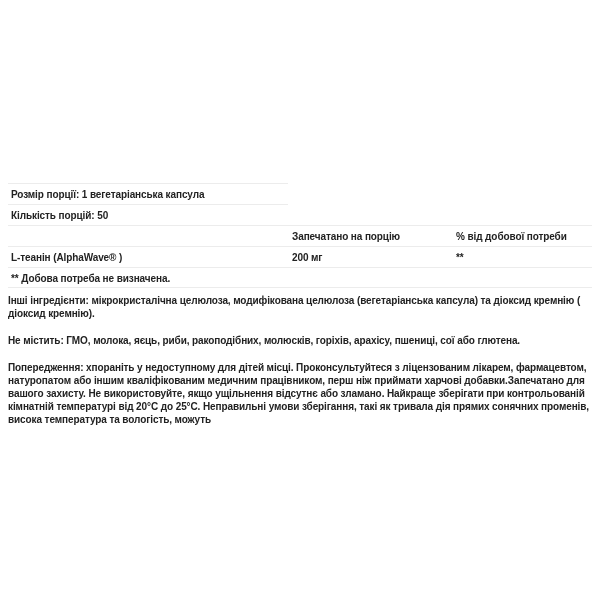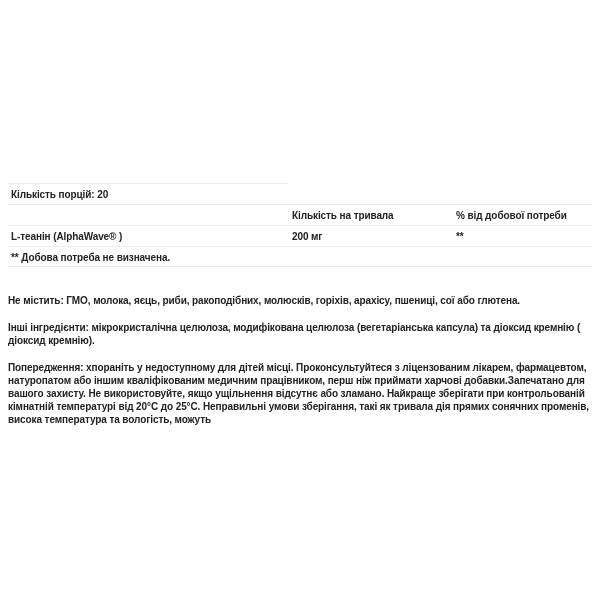--- a/index.html
+++ b/index.html
@@ -55,33 +55,36 @@
     }
     .paras p {
       margin: 0 0 14px 0;
     }
   </style>
 </head>
 <body>
 
 <div class="supp-facts">
   <div class="row short">
-    <span class="cell c1">Кількість порцій: 20</span>
+    <span class="cell c1">Розмір порції: 1 вегетаріанська капсула</span>
+  </div>
+  <div class="row short">
+    <span class="cell c1">Кількість порцій: 50</span>
   </div>
   <div class="row">
-    <span class="cell c2">Кількість на тривала</span>
+    <span class="cell c2">Запечатано на порцію</span>
     <span class="cell c3">% від добової потреби</span>
   </div>
   <div class="row">
     <span class="cell c1">L-теанін (AlphaWave® )</span>
     <span class="cell c2">200 мг</span>
     <span class="cell c3">**</span>
   </div>
   <div class="row last">
     <span class="cell c1">** Добова потреба не визначена.</span>
   </div>
 </div>
 
 <div class="paras">
+  <p>Інші інгредієнти: мікрокристалічна целюлоза, модифікована целюлоза (вегетаріанська капсула) та діоксид кремнію ( діоксид кремнію).</p>
   <p>Не містить: ГМО, молока, яєць, риби, ракоподібних, молюсків, горіхів, арахісу, пшениці, сої або глютена.</p>
-  <p>Інші інгредієнти: мікрокристалічна целюлоза, модифікована целюлоза (вегетаріанська капсула) та діоксид кремнію ( діоксид кремнію).</p>
   <p>Попередження: хпораніть у недоступному для дітей місці. Проконсультуйтеся з ліцензованим лікарем, фармацевтом, натуропатом або іншим кваліфікованим медичним працівником, перш ніж приймати харчові добавки.Запечатано для вашого захисту. Не використовуйте, якщо ущільнення відсутнє або зламано. Найкраще зберігати при контрольованій кімнатній температурі від 20°C до 25°C. Неправильні умови зберігання, такі як тривала дія прямих сонячних променів, висока температура та вологість, можуть</p>
 </div>
 
 </body></html>

